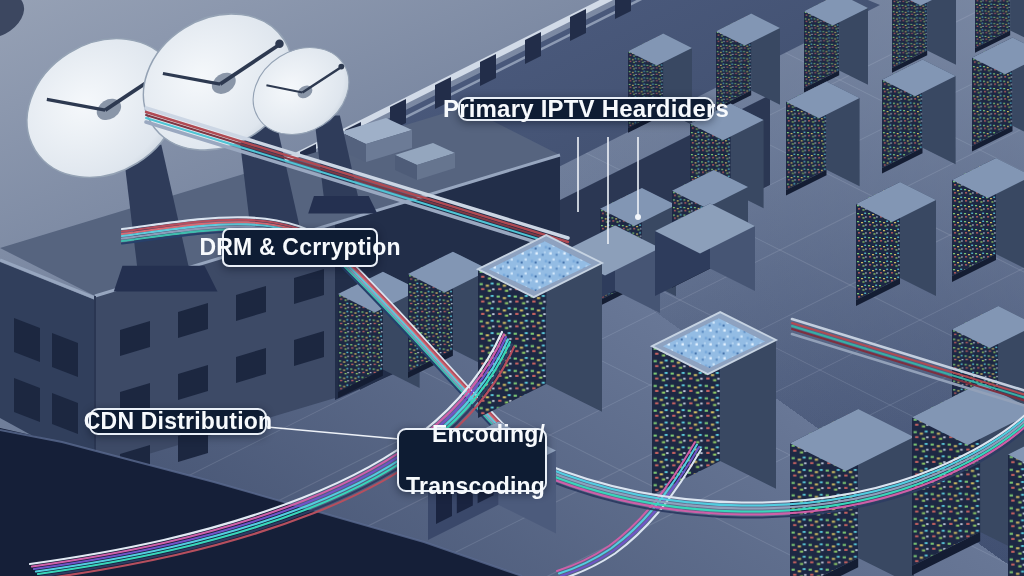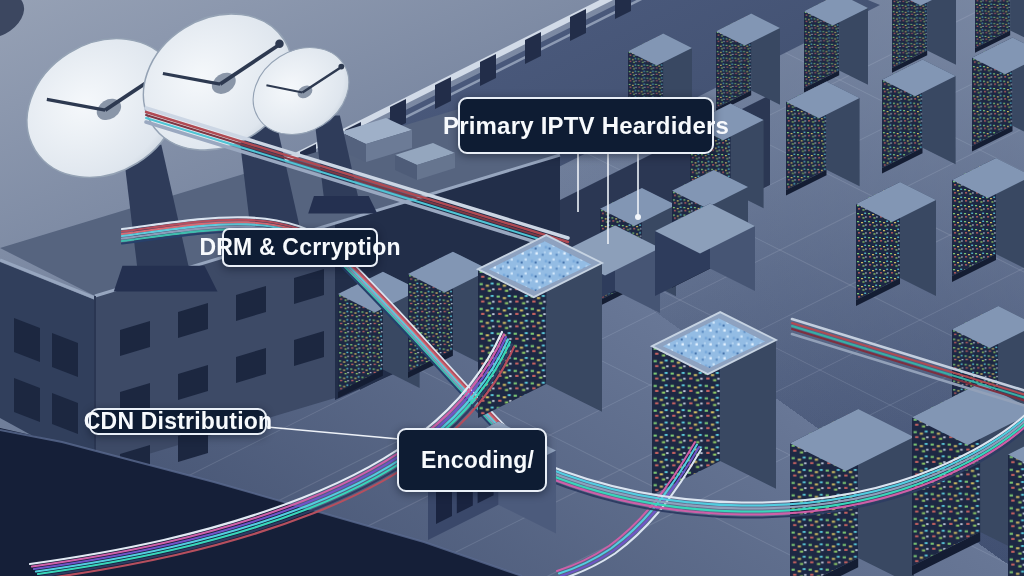--- a/index.html
+++ b/index.html
@@ -11,26 +11,26 @@
   .stage svg{position:absolute;left:0;top:0;}
   .callout{
     position:absolute;display:flex;align-items:center;justify-content:center;
     background:var(--label-bg,rgba(13,25,45,.93));
     border:2px solid var(--label-border,#e9eff7);
     border-radius:9px;color:var(--label-text,#f7fafd);
     font-weight:700;letter-spacing:.2px;
     box-shadow:0 2px 8px rgba(5,12,25,.45);
     box-sizing:border-box;z-index:5;white-space:nowrap;
   }
-  .callout-primary{left:458px;top:97px;width:256px;height:57px;font-size:24px;}
+  .callout-primary{left:458px;top:97px;width:256px;height:24px;font-size:24px;}
   .callout-drm{left:222px;top:228px;width:156px;height:39px;font-size:23px;border-radius:7px;}
   .callout-cdn{left:89px;top:408px;width:178px;height:27px;font-size:23px;}
   .callout-encoding{
     left:397px;top:428px;width:150px;height:64px;font-size:23px;
-    flex-direction:column;align-items:center;justify-content:center;
+    flex-direction:column;align-items:flex-end;justify-content:center;
     padding-left:11px;line-height:28px;gap:24px;
   }
 </style>
 </head>
 <body>
 
 <div class="stage">
 
 <svg width="1024" height="576" viewBox="0 0 1024 576">
   <defs>
@@ -343,15 +343,16 @@
   <span>Primary IPTV Heardiders</span>
 </div>
 <div class="callout callout-drm">
   <span>DRM &amp; Ccrryption</span>
 </div>
 <div class="callout callout-cdn">
   <span>CDN Distribution</span>
 </div>
 <div class="callout callout-encoding">
   <span>Encoding/</span>
+  <span>Transcoding</span>
 </div>
 
 </div>
 
 </body></html>

